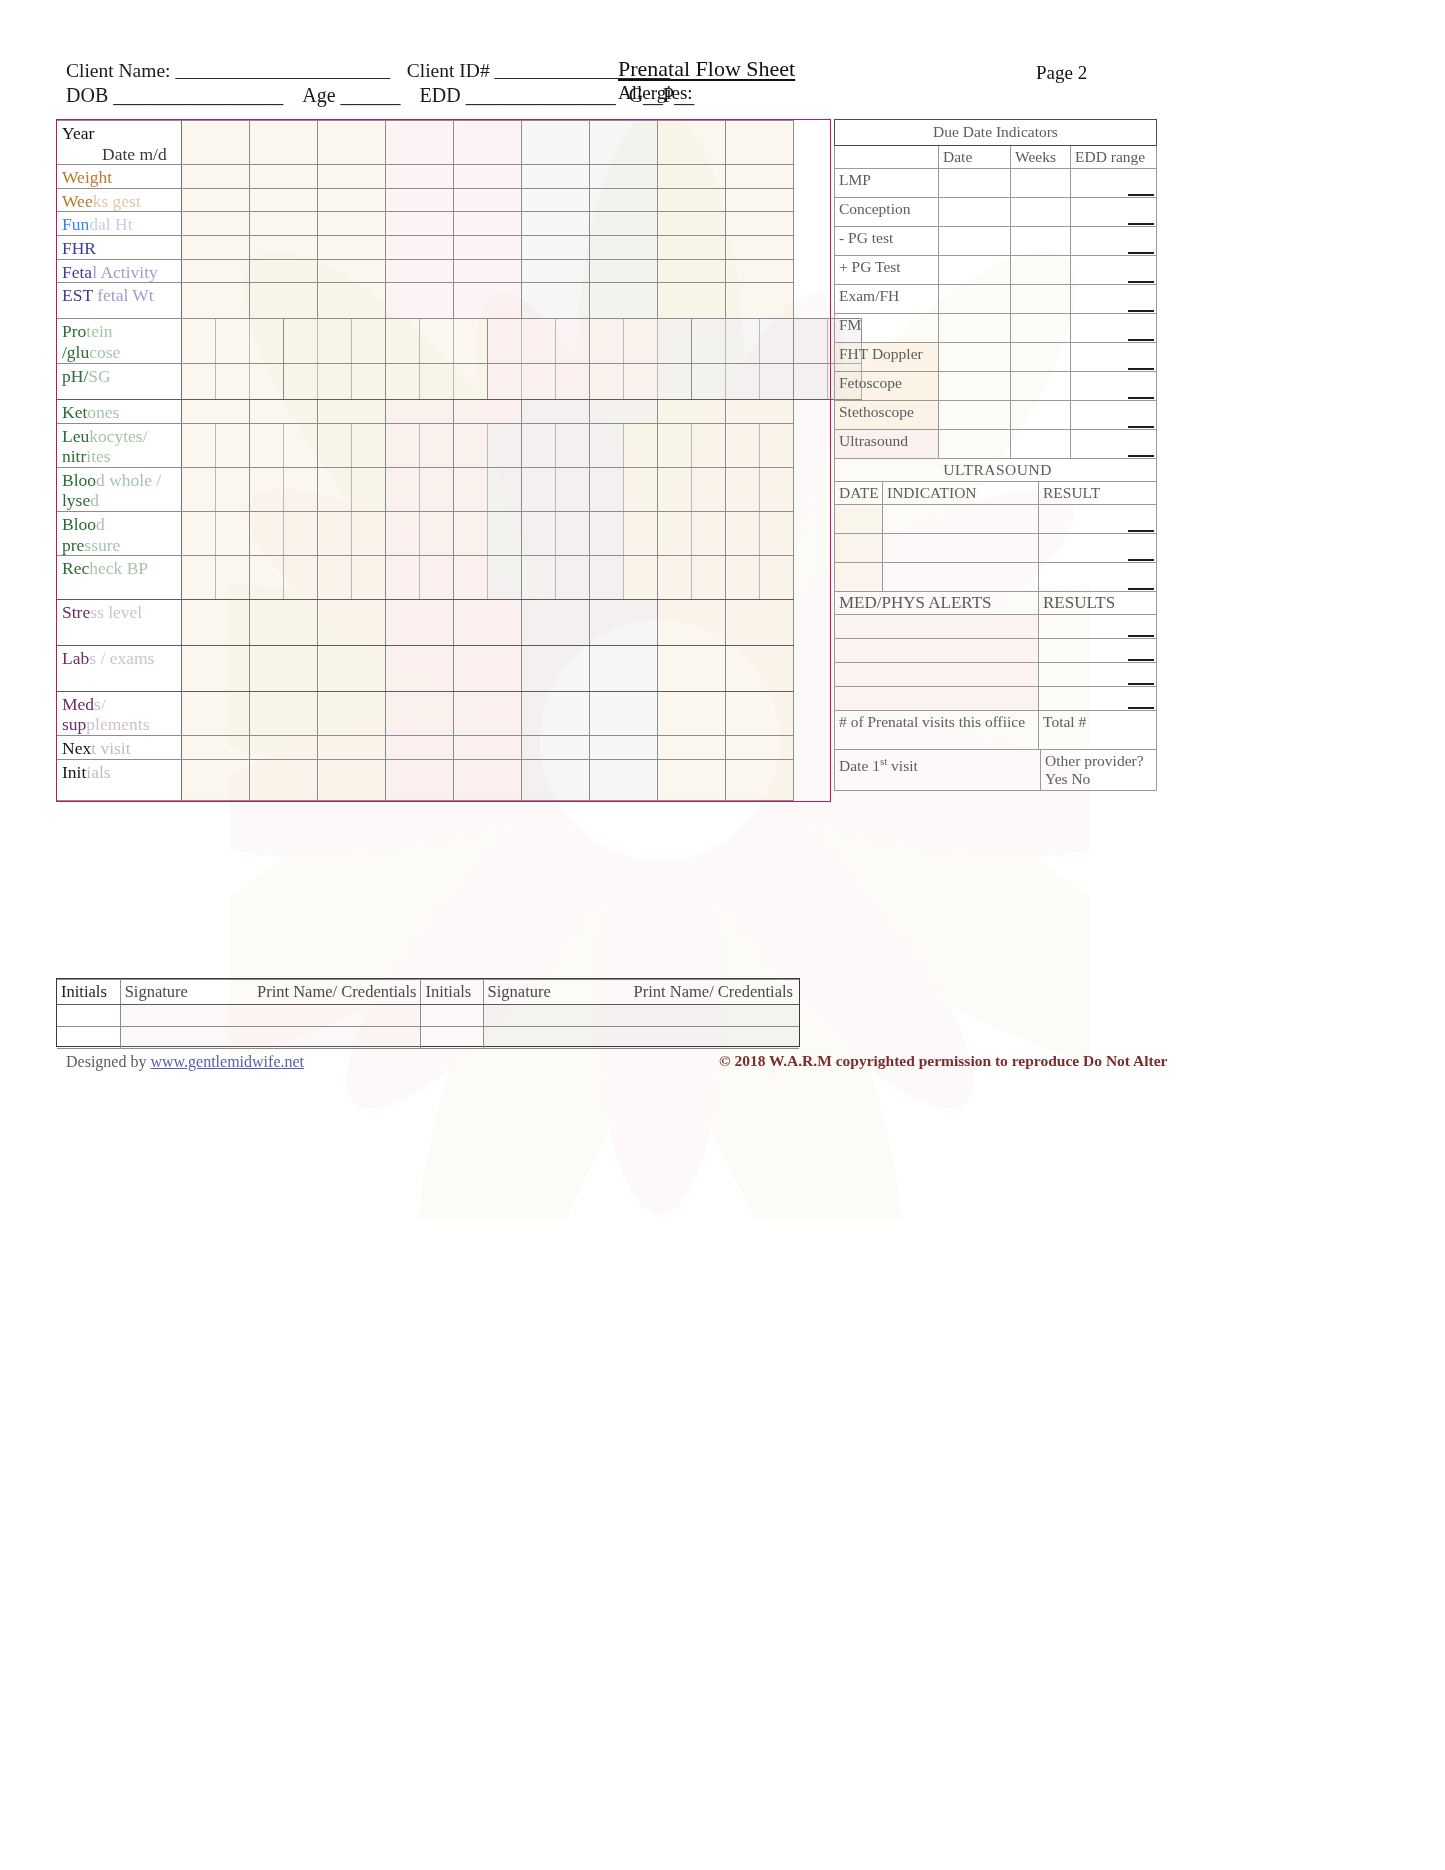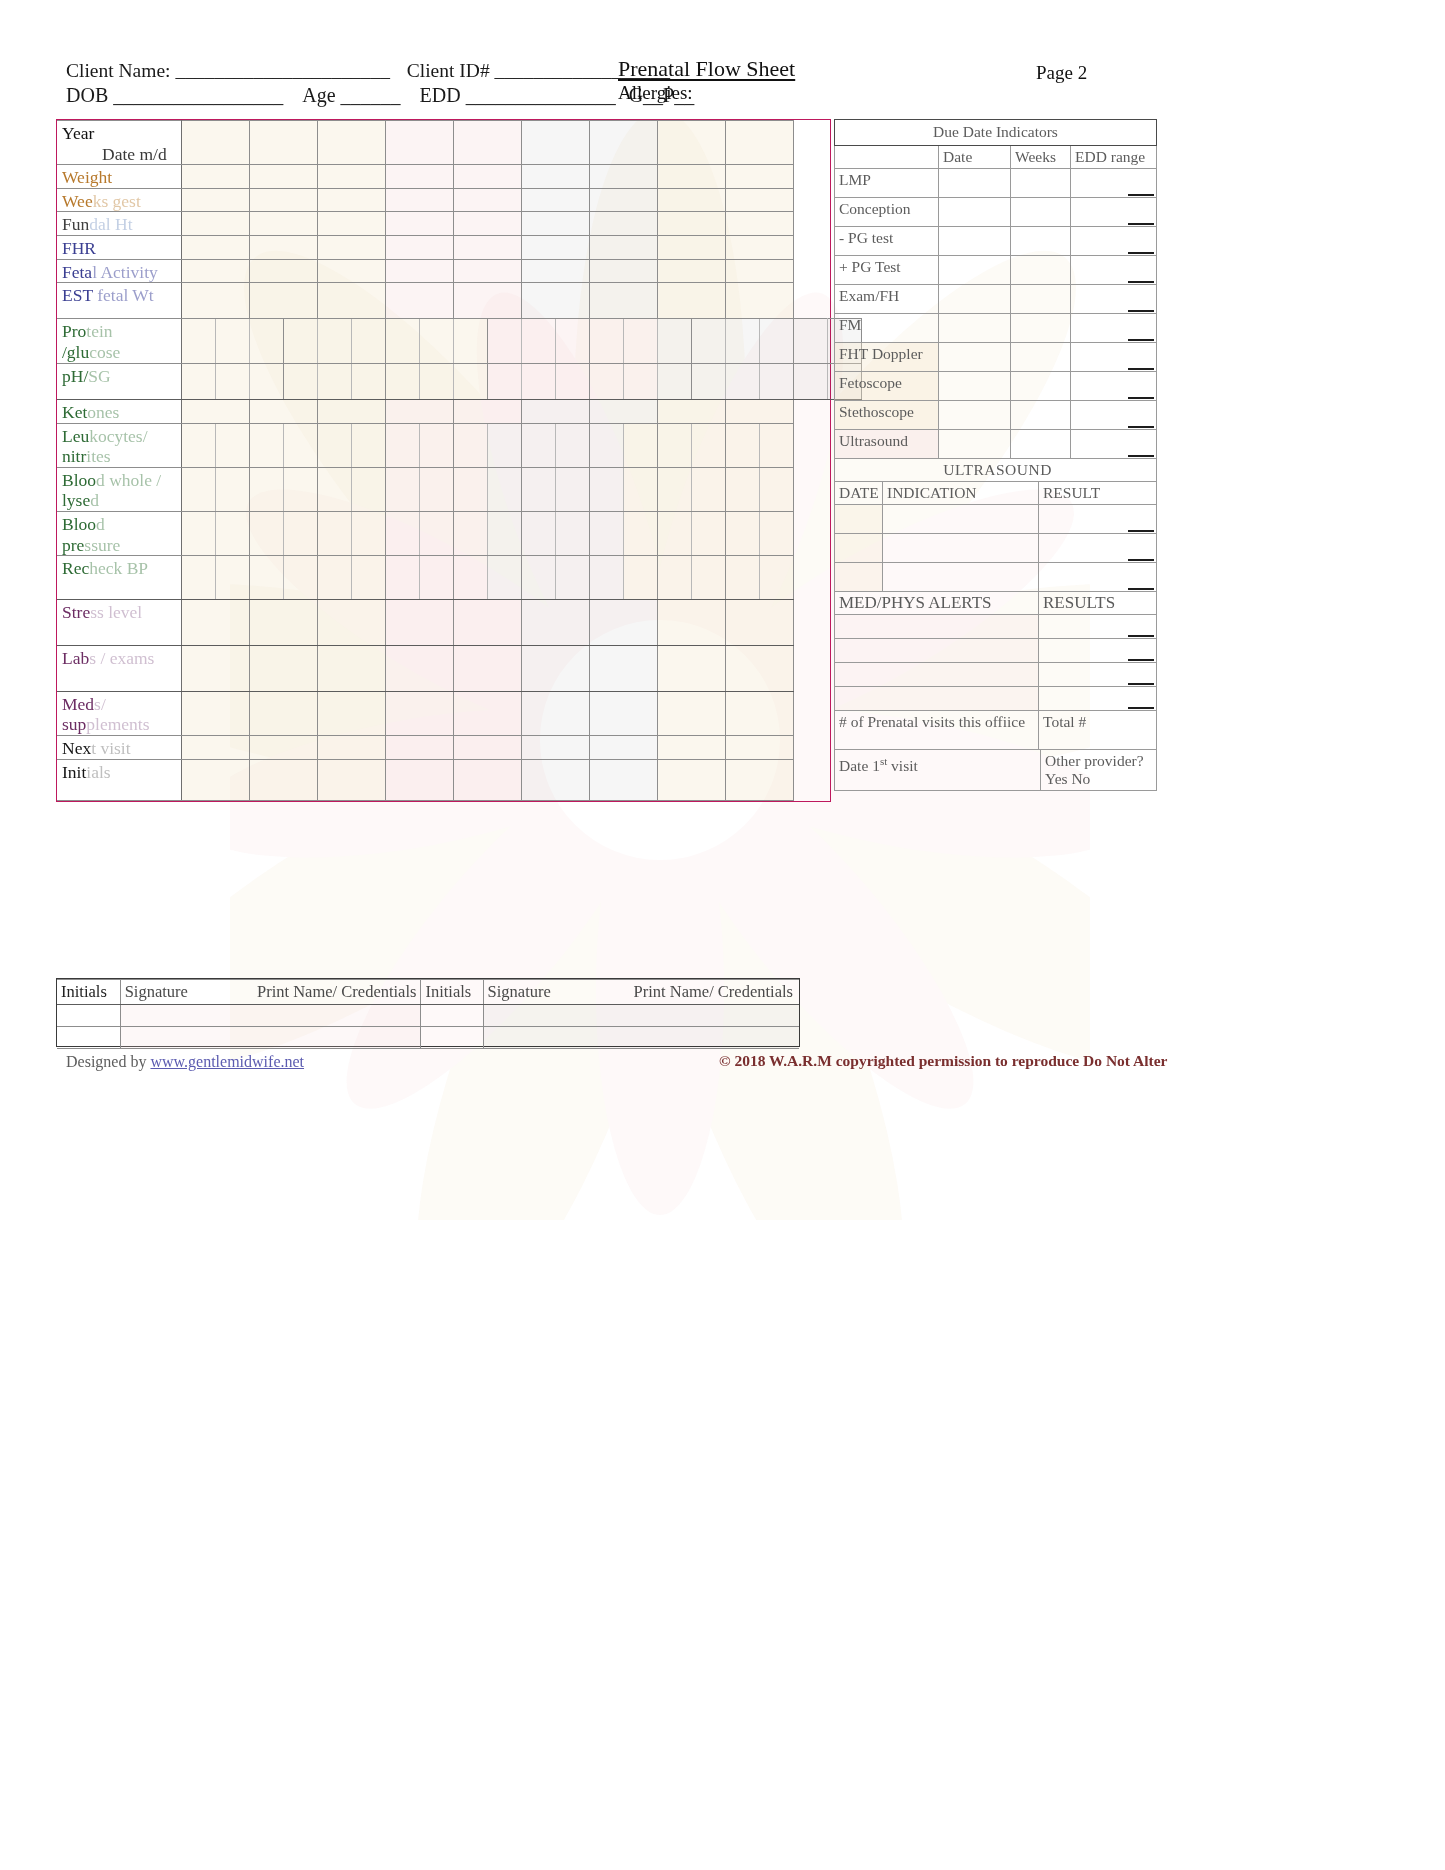--- a/index.html
+++ b/index.html
@@ -43,21 +43,21 @@
     background:transparent;
   }
   #leftgrid tr.thickbot > td{border-bottom:1px solid #5c5c5c;}
   .cellshade{background:rgba(0,0,0,0.035);}
   .cellcream{background:rgba(243,229,200,0.30);}
   .cellpink{background:rgba(244,214,214,0.28);}
   .fade{opacity:.55;}
 
   .c-amber  {color:#b7792c;}
   .c-amber2 {color:#c99a5e;text-align:right;}
-  .c-blue   {color:#404040;}
+  .c-blue   {color:#3b82f6;}
   .c-navy   {color:#3b3f92;}
   .c-indigo {color:#4a4fa0;}
   .c-lblue  {color:#93a9ce;}
   .c-green  {color:#2e6b35;}
   .c-green2 {color:#5e9062;}
   .c-purple {color:#6c2d63;}
   .c-purple2{color:#a98bab;}
   .c-black  {color:#151515;}
   .c-gray   {color:#8a8a8a;}
 

